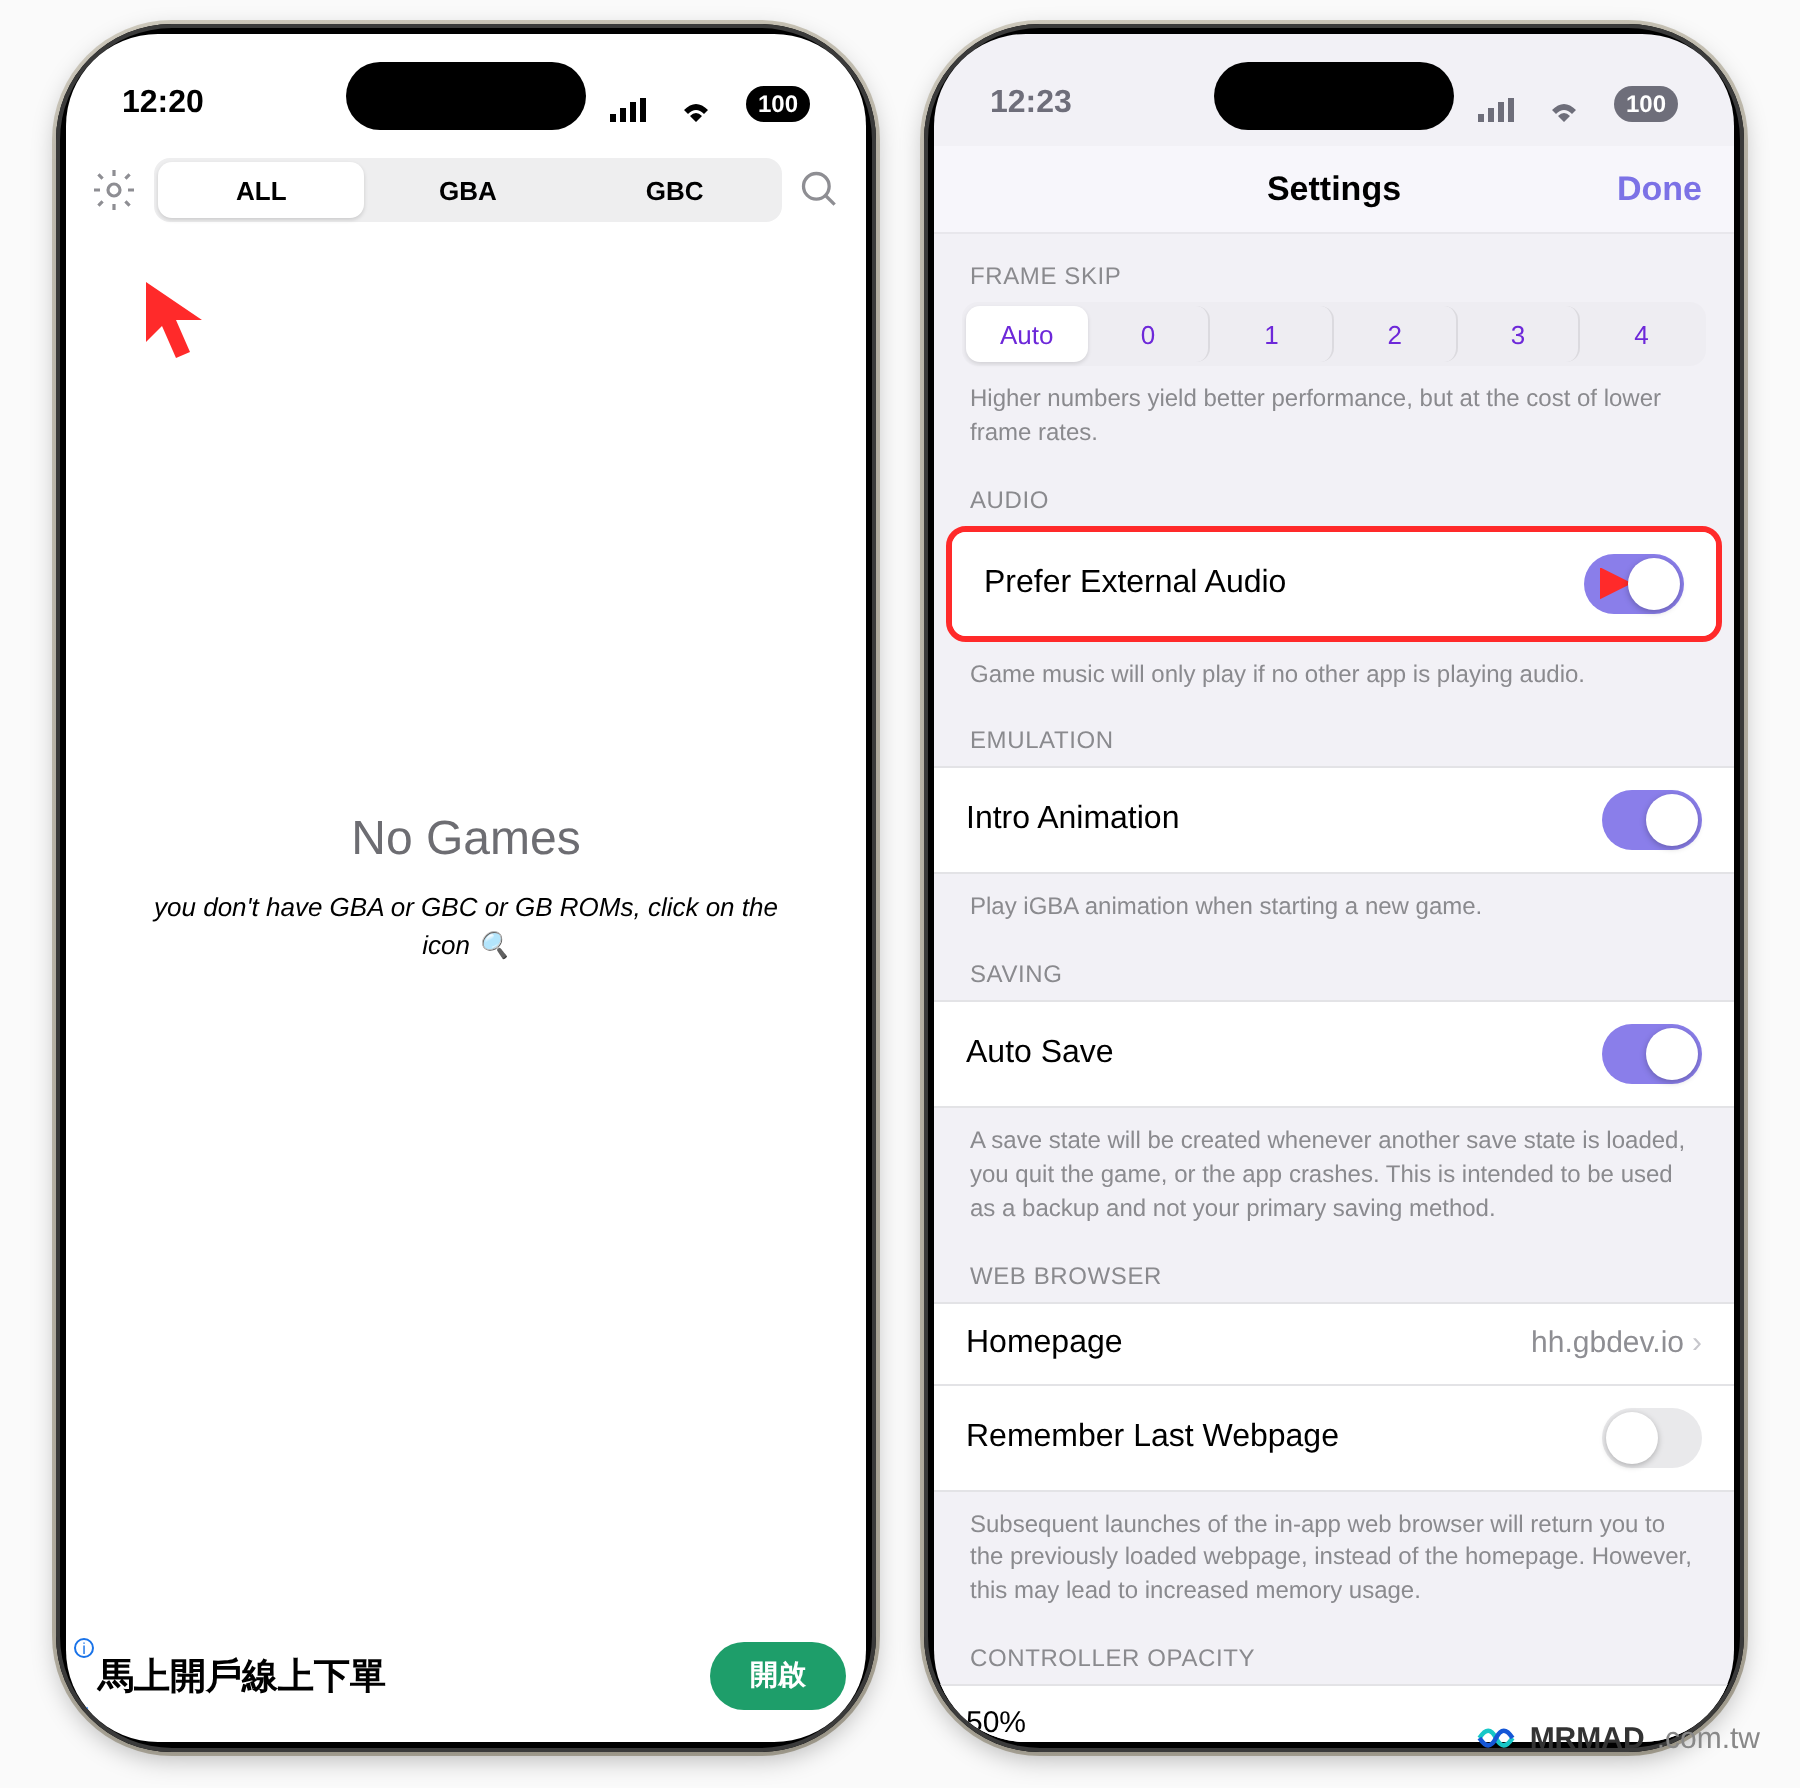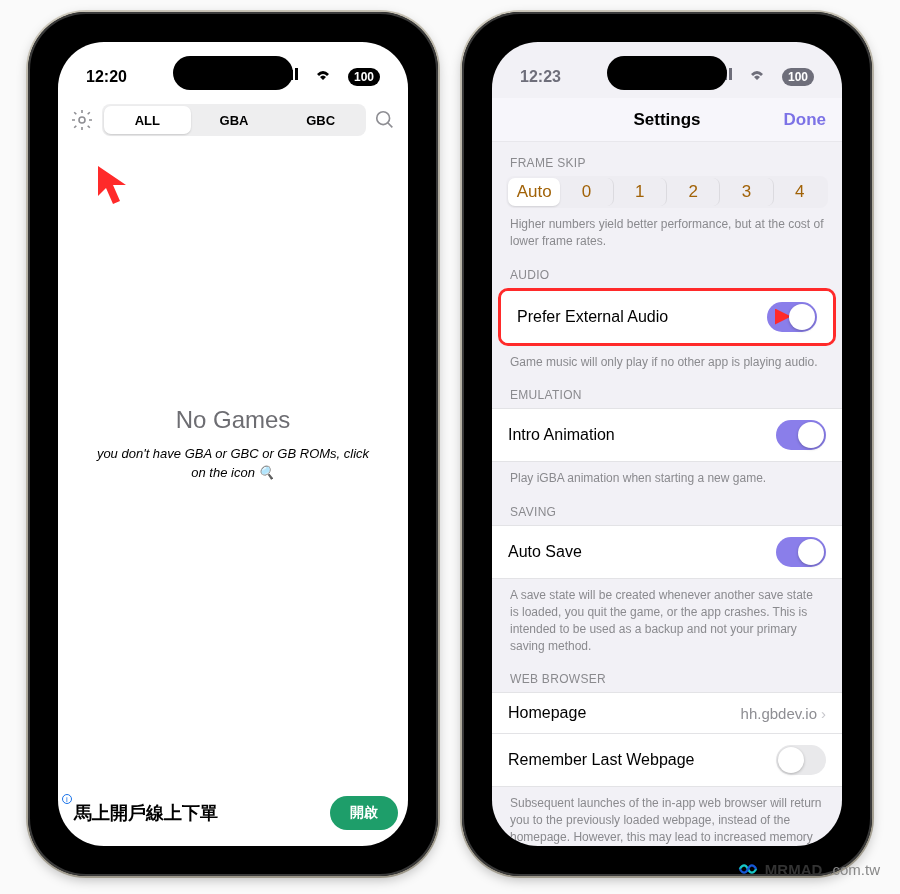--- a/index.html
+++ b/index.html
@@ -15,21 +15,21 @@
     display: flex;
     gap: 24px;
     justify-content: center;
     padding: 12px 28px;
   }
   .phone {
     width: 410px;
     height: 864px;
     background: #000;
     border-radius: 58px;
-    padding: 30px;
+    padding: 5px;
     position: relative;
     box-shadow: 0 4px 12px rgba(0,0,0,0.25), inset 0 0 0 2px #3a3a3a;
   }
   .phone::before {
     content: "";
     position: absolute;
     left: -2px; right: -2px; top: -2px; bottom: -2px;
     border-radius: 60px;
     background: linear-gradient(135deg,#d7d2c5,#b8b2a2);
     z-index: -1;
@@ -56,21 +56,21 @@
   }
   .status-bar {
     height: 56px;
     display: flex;
     align-items: center;
     justify-content: space-between;
     padding: 14px 28px 0;
     font-weight: 600;
     font-size: 16px;
   }
-  .status-right { display: flex; align-items: flex-start; gap: 17px; }
+  .status-right { display: flex; align-items: flex-end; gap: 17px; }
   .battery-badge {
     background: #000; color:#fff; font-size:12px; font-weight:700;
     padding: 2px 6px; border-radius: 9px;
   }
   .screen.settings .status-bar .time,
   .screen.settings .status-right { color: #6e6e7a; }
   .screen.settings .battery-badge { background:#6e6e7a; }
 
   
   .topbar {
@@ -130,21 +130,21 @@
   }
   .footer-text {
     font-size:12px; color:#8a8a8e; padding:8px 18px 4px; line-height:1.4;
   }
   .seg2 {
     margin:0 14px; background:#eeedf2; border-radius:8px; padding:2px;
     display:flex; height:32px;
   }
   .seg2-item {
     flex:1; display:flex; align-items:center; justify-content:center;
-    font-size:17px; color:#a16207; border-radius:7px;
+    font-size:13px; color:#6d28d9; border-radius:7px;
     border-right:1px solid rgba(0,0,0,0.08);
   }
   .seg2-item:last-child { border-right:none; }
   .seg2-item.active { background:#fff; box-shadow:0 1px 2px rgba(0,0,0,0.12); border-right:none; font-weight:500; }
   .cell {
     background:#fff; padding:11px 16px;
     display:flex; align-items:center; justify-content:space-between;
     font-size:16px; border-top:0.5px solid #e3e3e6; border-bottom:0.5px solid #e3e3e6;
   }
   .cell + .cell { border-top:none; }

